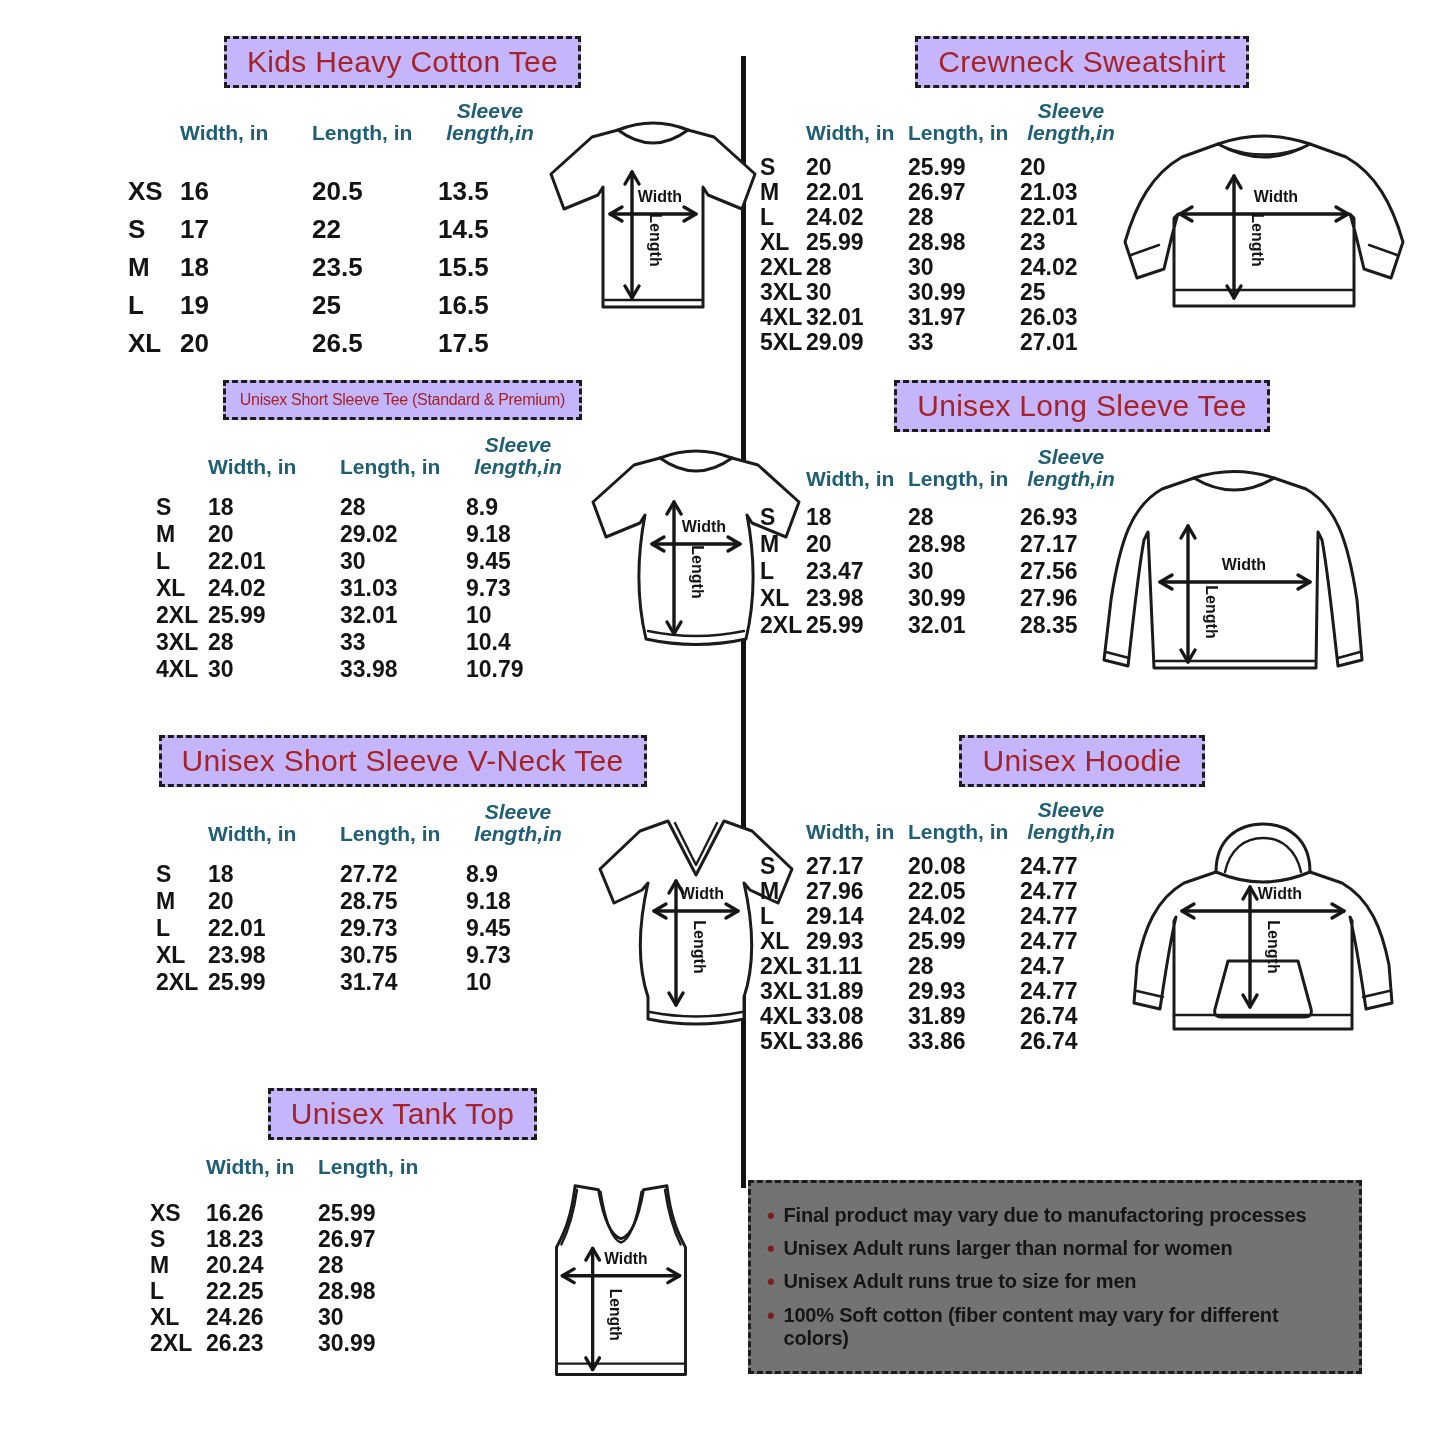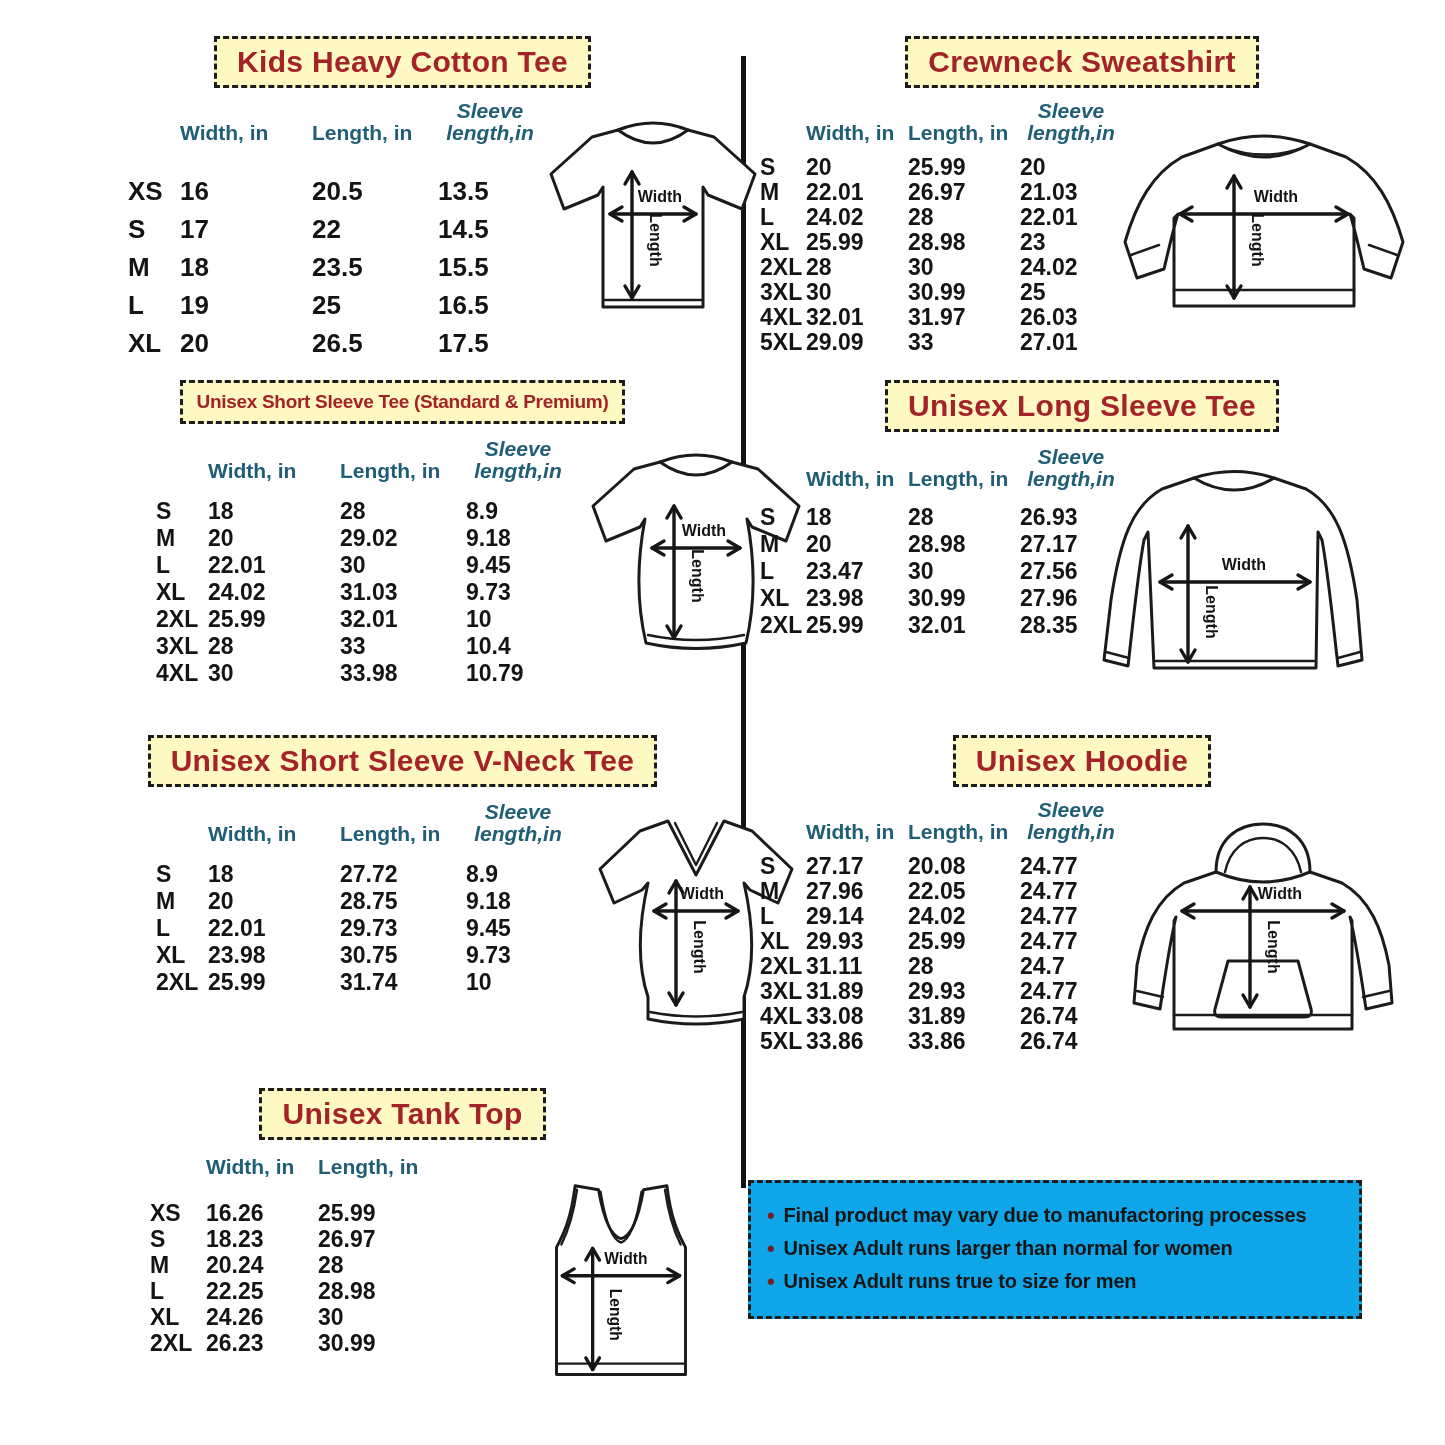--- a/index.html
+++ b/index.html
@@ -2,22 +2,22 @@
 <html><head>
 <meta charset="utf-8">
 <style>
   html,body{margin:0;padding:0;background:#ffffff;}
   body{font-family:"Liberation Sans",sans-serif;color:#161616;}
   .canvas{position:relative;width:1445px;height:1445px;background:#ffffff;overflow:hidden;}
   .divider{position:absolute;left:741px;top:56px;width:5px;height:1132px;background:#121212;}
   .sec{position:absolute;}
   .title-wrap{text-align:center;}
   .title-box{display:inline-block;border:3px dashed #1c1c1c;padding:6px 20px;color:#a42328;
-             font-size:30px;font-weight:bold;letter-spacing:.3px;white-space:nowrap;background:#fef9c3;}
-  .title-box.long{font-size:19px;letter-spacing:-.3px;padding:8px 14px;}
+             font-size:30px;font-weight:normal;letter-spacing:.3px;white-space:nowrap;background:#c4b5fd;}
+  .title-box.long{font-size:16px;letter-spacing:-.3px;padding:8px 14px;}
   .sec-body{display:flex;align-items:flex-start;}
   
   .table{flex:0 0 auto;}
   .thead,.trow{display:grid;align-items:end;}
   .thead{color:#205e75;font-weight:bold;font-size:21px;}
   .th{line-height:1.05;}
   .th.sleeve{text-align:center;max-width:104px;font-style:italic;}
   .trow{font-weight:bold;color:#141414;align-items:center;}
   .td.size{padding-right:4px;}
   
@@ -30,21 +30,21 @@
   .rows-tight .trow{height:25px;font-size:23px;}
   .rows-tank .trow{height:26px;font-size:23px;}
   
   svg.garment{flex:0 0 auto;}
   .ol{fill:#ffffff;stroke:#1b1b1b;stroke-width:3;stroke-linejoin:round;stroke-linecap:round;}
   .ln{fill:none;stroke:#1b1b1b;stroke-width:3;stroke-linejoin:round;stroke-linecap:round;}
   .ln.thin{stroke-width:2.4;}
   .ar{fill:none;stroke:#161616;stroke-width:3.4;stroke-linecap:round;stroke-linejoin:round;}
   svg.garment text{font-family:"Liberation Sans",sans-serif;font-weight:bold;font-size:16px;fill:#141414;}
   
-  .notes-box{border:3px dashed #1c1c1c;padding:12px 16px;background:#0ea5e9;}
+  .notes-box{border:3px dashed #1c1c1c;padding:12px 16px;background:#737373;}
   .note{display:flex;align-items:flex-start;margin:9px 0;font-size:20px;font-weight:bold;color:#151515;letter-spacing:-.2px;}
   .note::before{content:"\2022";color:#7c1d1d;margin-right:9px;font-size:22px;line-height:1.1;}
 </style>
 </head>
 <body>
 
 <div class="canvas">
   <div class="divider"></div>
 
   <section class="sec" style="left:60px;top:36px;width:685px;">
@@ -560,17 +560,20 @@
 
       <div class="note">
             <span>Final product may vary due to manufactoring processes</span>
           </div>
           <div class="note">
             <span>Unisex Adult runs larger than normal for women</span>
           </div>
           <div class="note">
             <span>Unisex Adult runs true to size for men</span>
           </div>
+          <div class="note">
+            <span>100% Soft cotton (fiber content may vary for different colors)</span>
+          </div>
         </div>
     </div>
   </section>
 
 </div>
 
 </body></html>

